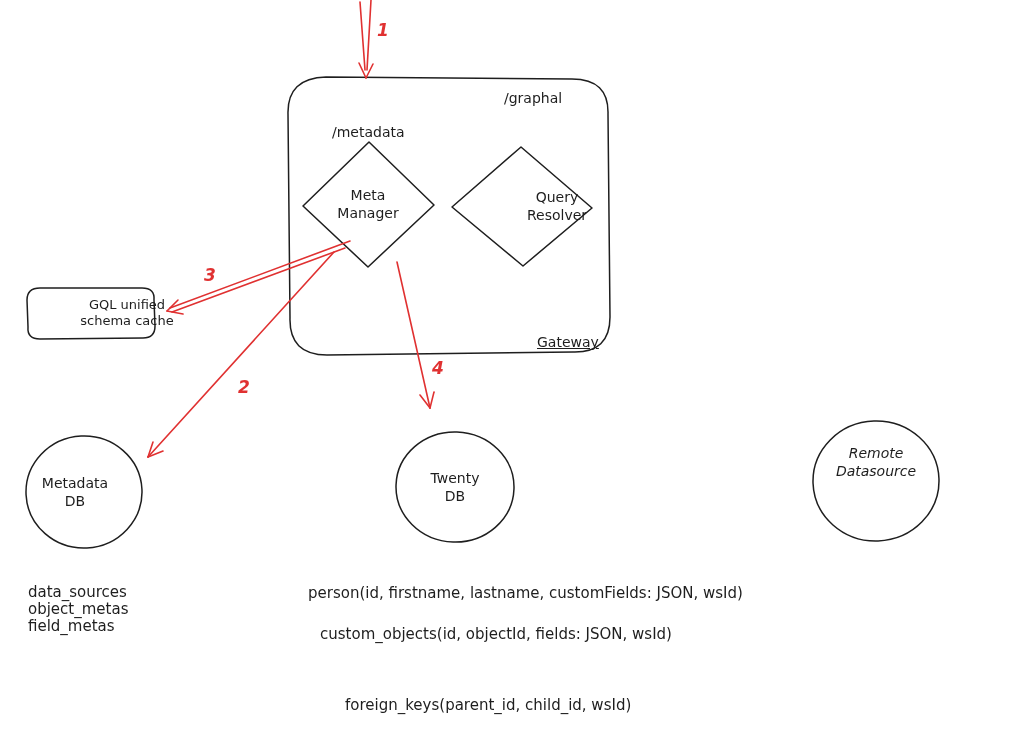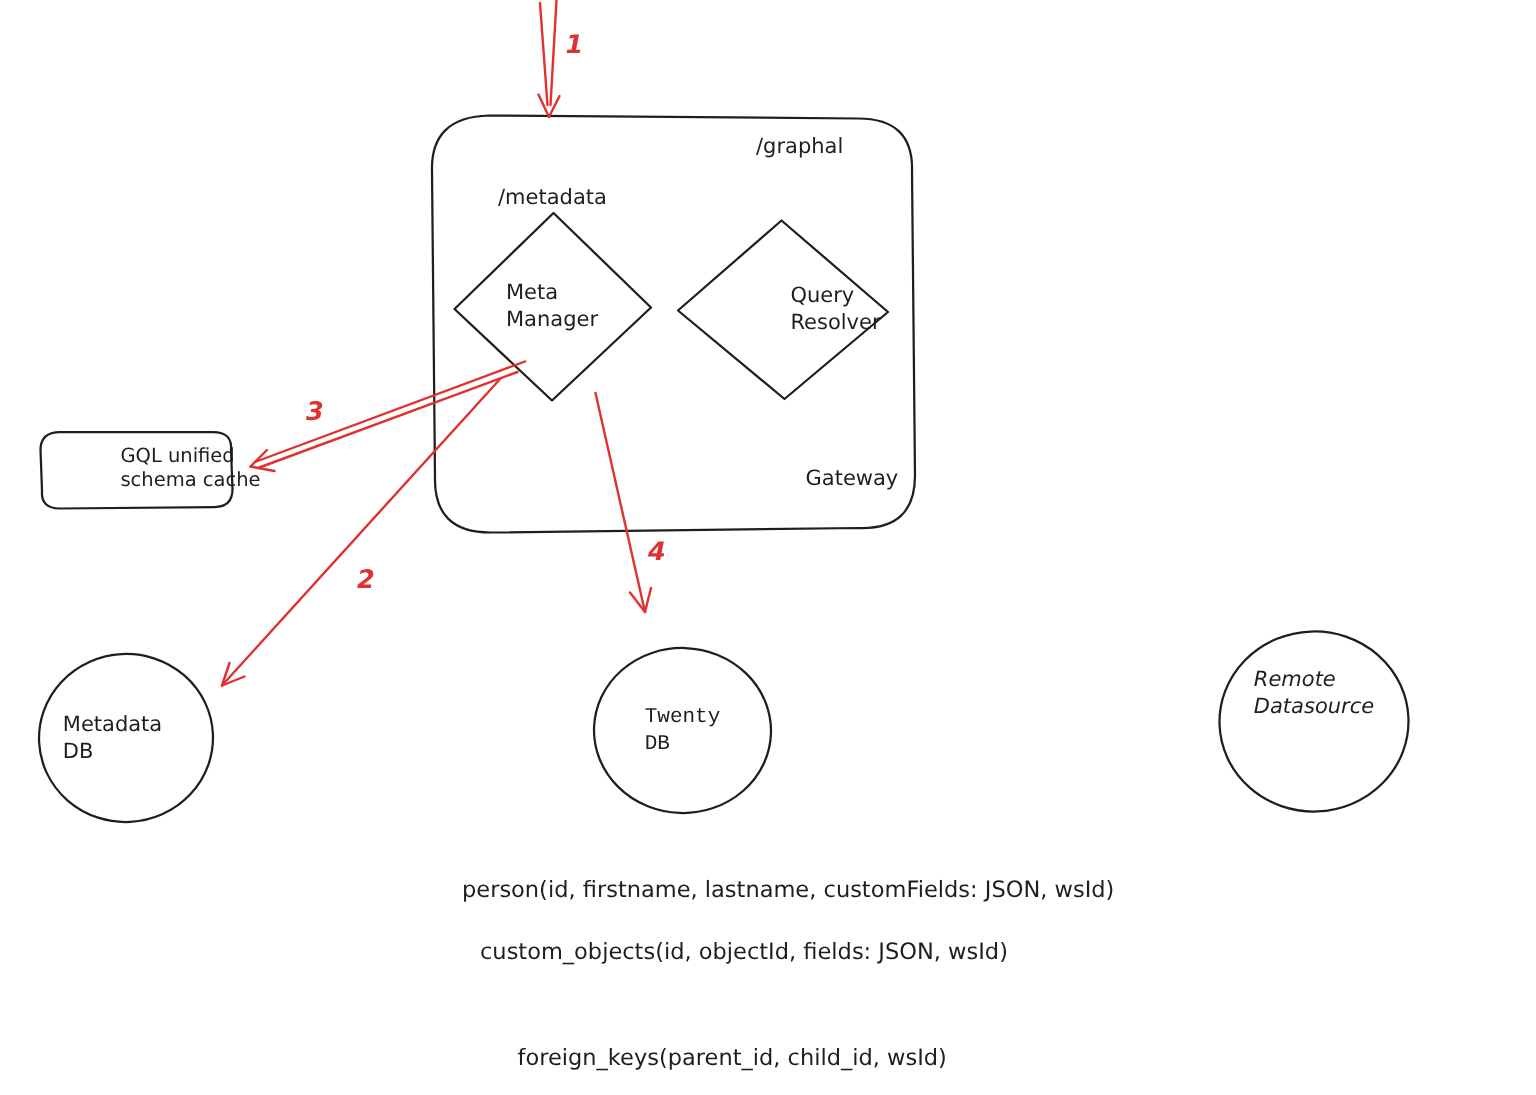--- a/index.html
+++ b/index.html
@@ -2,21 +2,21 @@
 <html><head>
 <meta charset="utf-8">
 <style>
   html,body { margin:0; padding:0; background:#ffffff; }
   .canvas {
     position:relative; width:1024px; height:730px; background:#ffffff;
     font-family:"DejaVu Sans", sans-serif; color:#1e1e1e; overflow:hidden;
   }
   svg.layer { position:absolute; left:0; top:0; }
   .lbl { position:absolute; white-space:pre-line; font-size:14px; line-height:18px; }
-  .centered { transform:translateX(-50%); }
+  .centered { transform:translateX(-50%); text-align:center; }
   .num { color:#e03131; font-size:17px; font-weight:600; font-style:italic; line-height:17px; }
   .note { font-size:15px; line-height:17px; }
   .small { font-size:13px; line-height:16px;margin-left:36px; }
 </style>
 </head>
 <body>
 
 <div class="canvas">
 
   <svg class="layer" width="1024" height="730" viewBox="0 0 1024 730">
@@ -66,34 +66,37 @@
       </g>
     </g>
   </svg>
 
   <div class="lbl" style="left:332px; top:91px;margin-top:32px;">/metadata</div>
   <div class="lbl" style="left:486px; top:89px;margin-left:18px;">/graphal</div>
   <div class="lbl centered" style="left:368px; top:186px;">Meta
 Manager</div>
   <div class="lbl centered" style="left:522px; top:188px;margin-left:35px;">Query
 Resolver</div>
-  <div class="lbl" style="left:537px; top:310px;">Gateway</div>
+  <div class="lbl" style="left:537px; top:333px;text-decoration:underline;">Gateway</div>
 
   <div class="lbl small centered" style="left:91px; top:297px;">GQL unified
 schema cache</div>
 
   <div class="lbl centered" style="left:75px; top:474px;">Metadata
 DB</div>
-  <div class="lbl centered" style="left:455px; top:469px;font-family:Liberation Mono, monospace;">Twenty
+  <div class="lbl centered" style="left:455px; top:469px;">Twenty
 DB</div>
   <div class="lbl centered" style="left:876px; top:444px;font-style:italic;">Remote
 Datasource</div>
 
   <div class="lbl num" style="left:377px; top:22px;">1</div>
   <div class="lbl num" style="left:204px; top:267px;">3</div>
   <div class="lbl num" style="left:238px; top:379px;">2</div>
   <div class="lbl num" style="left:432px; top:360px;">4</div>
 
+  <div class="lbl note" style="left:28px; top:584px;">data_sources
+object_metas
+field_metas</div>
   <div class="lbl note" style="left:320px; top:626px;">custom_objects(id, objectId, fields: JSON, wsId)</div>
   <div class="lbl note" style="left:308px; top:585px;">person(id, firstname, lastname, customFields: JSON, wsId)</div>
   <div class="lbl note" style="left:345px; top:697px;text-align:right;">foreign_keys(parent_id, child_id, wsId)</div>
 
 </div>
 
 </body></html>

